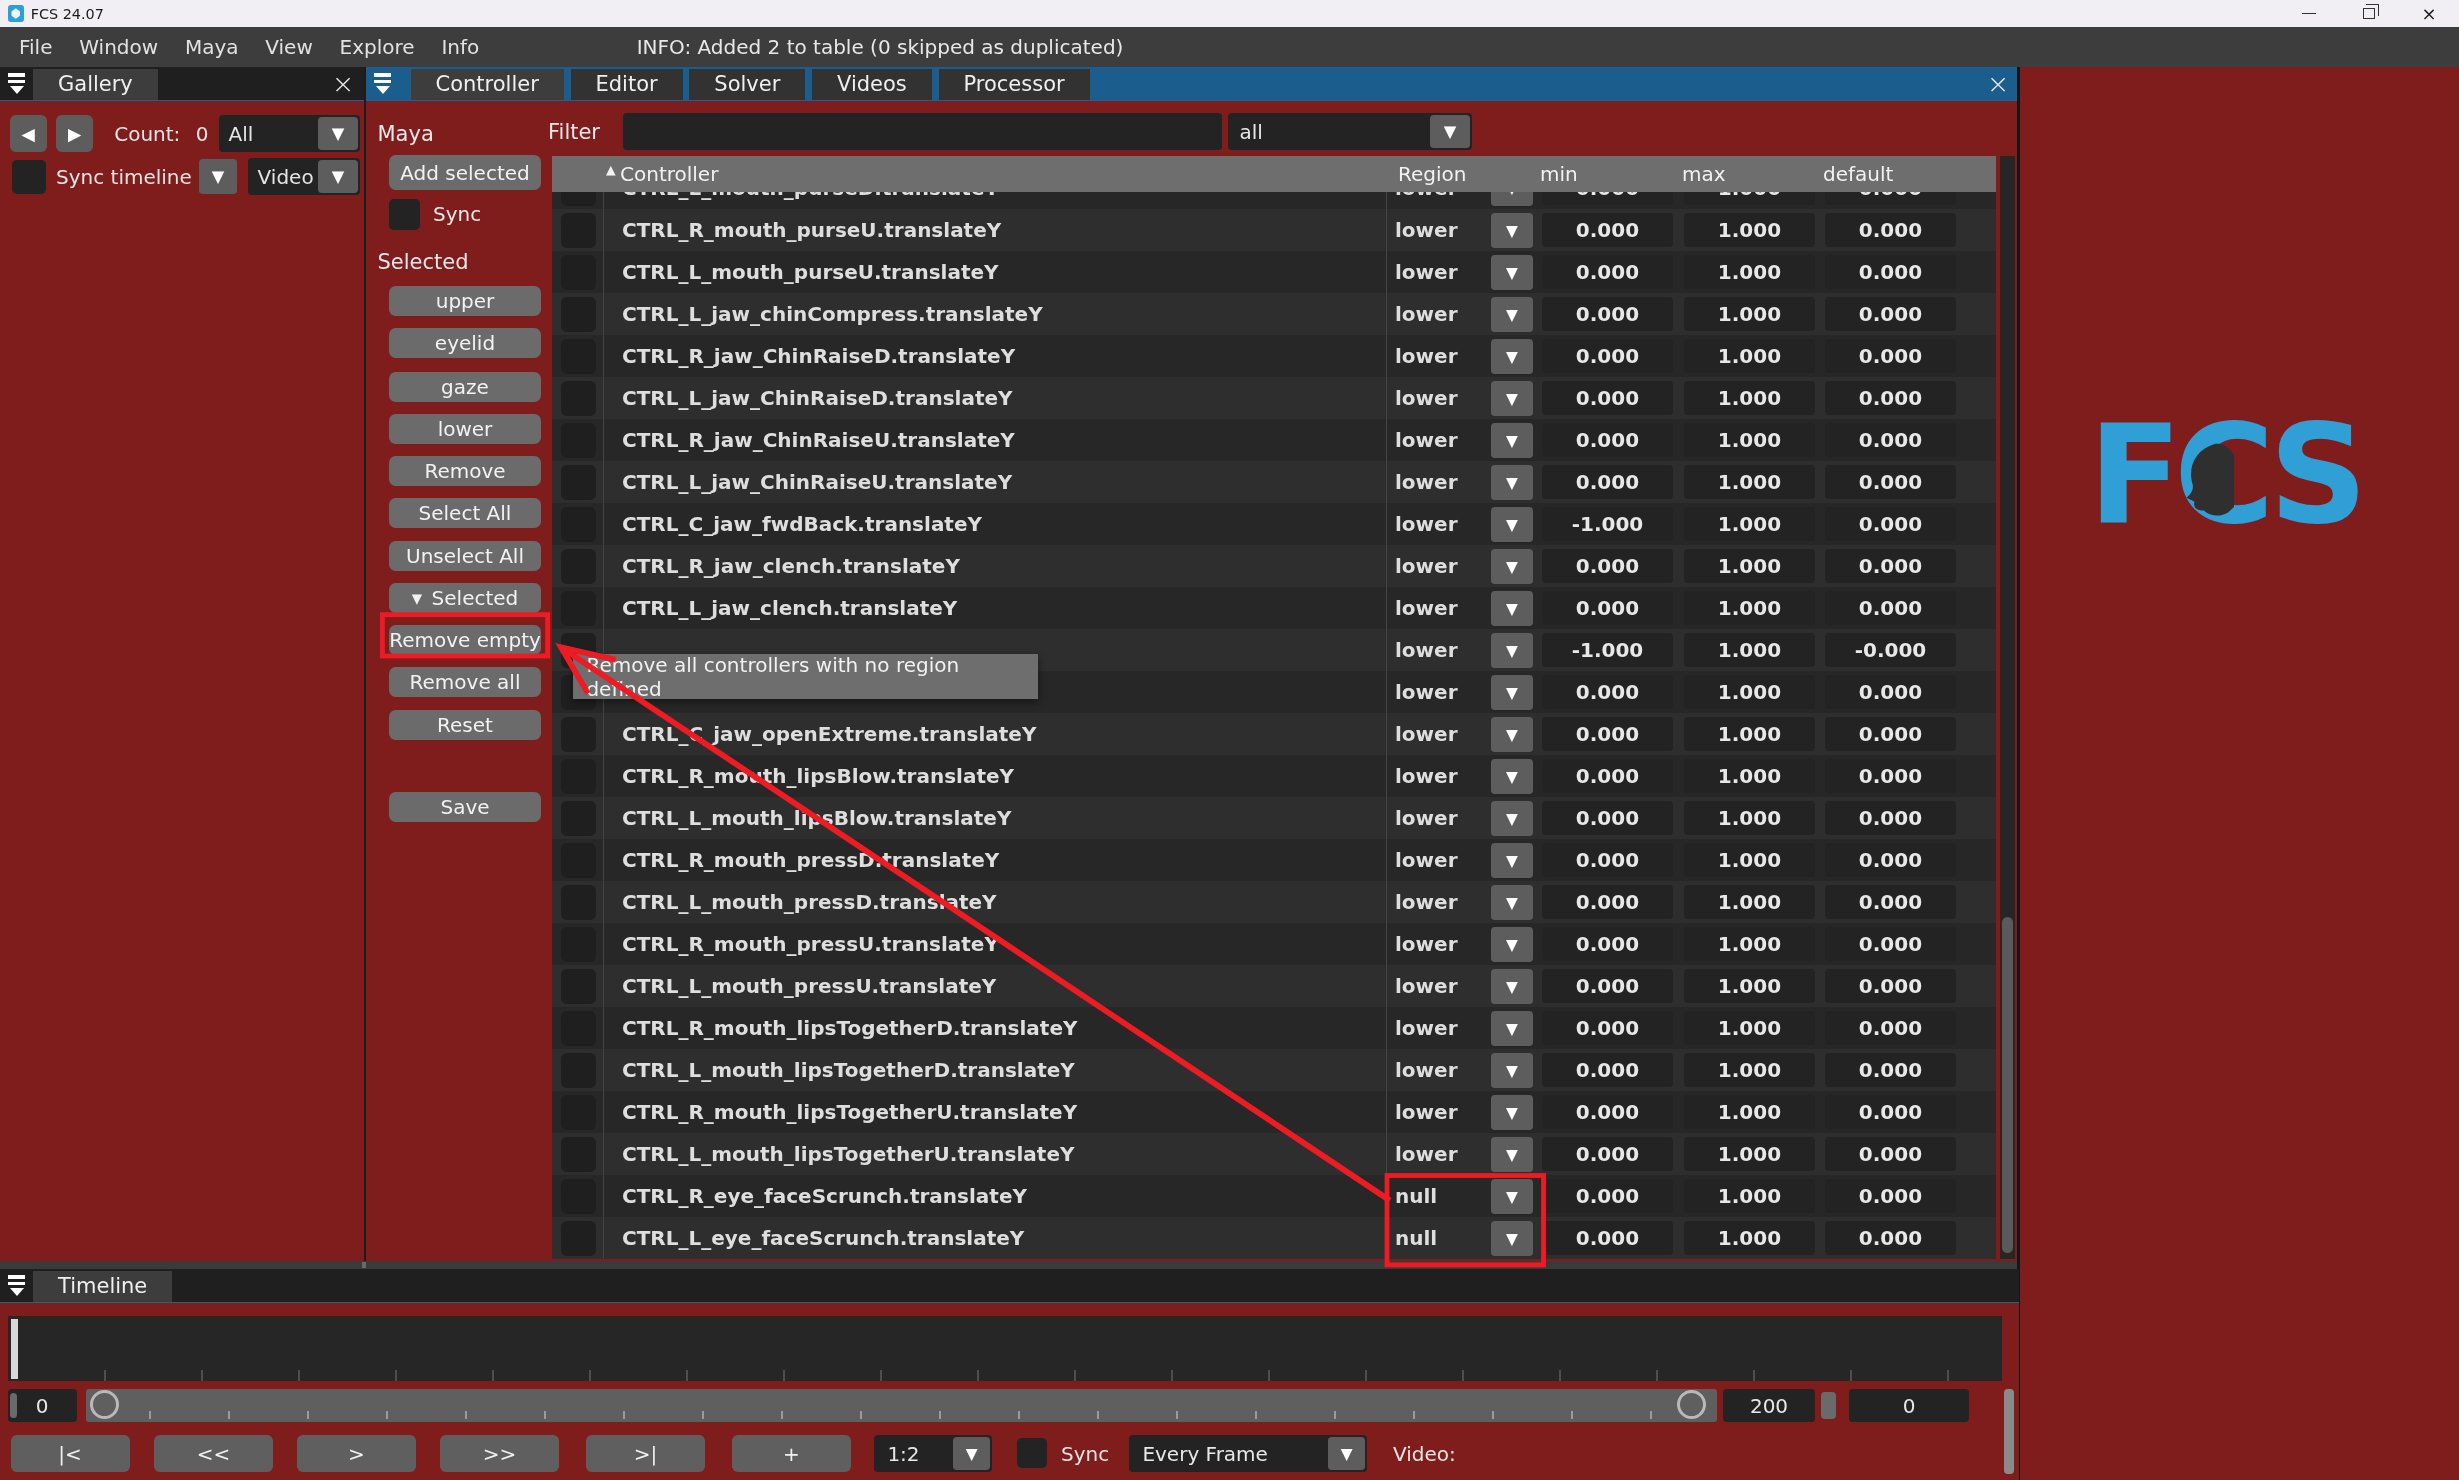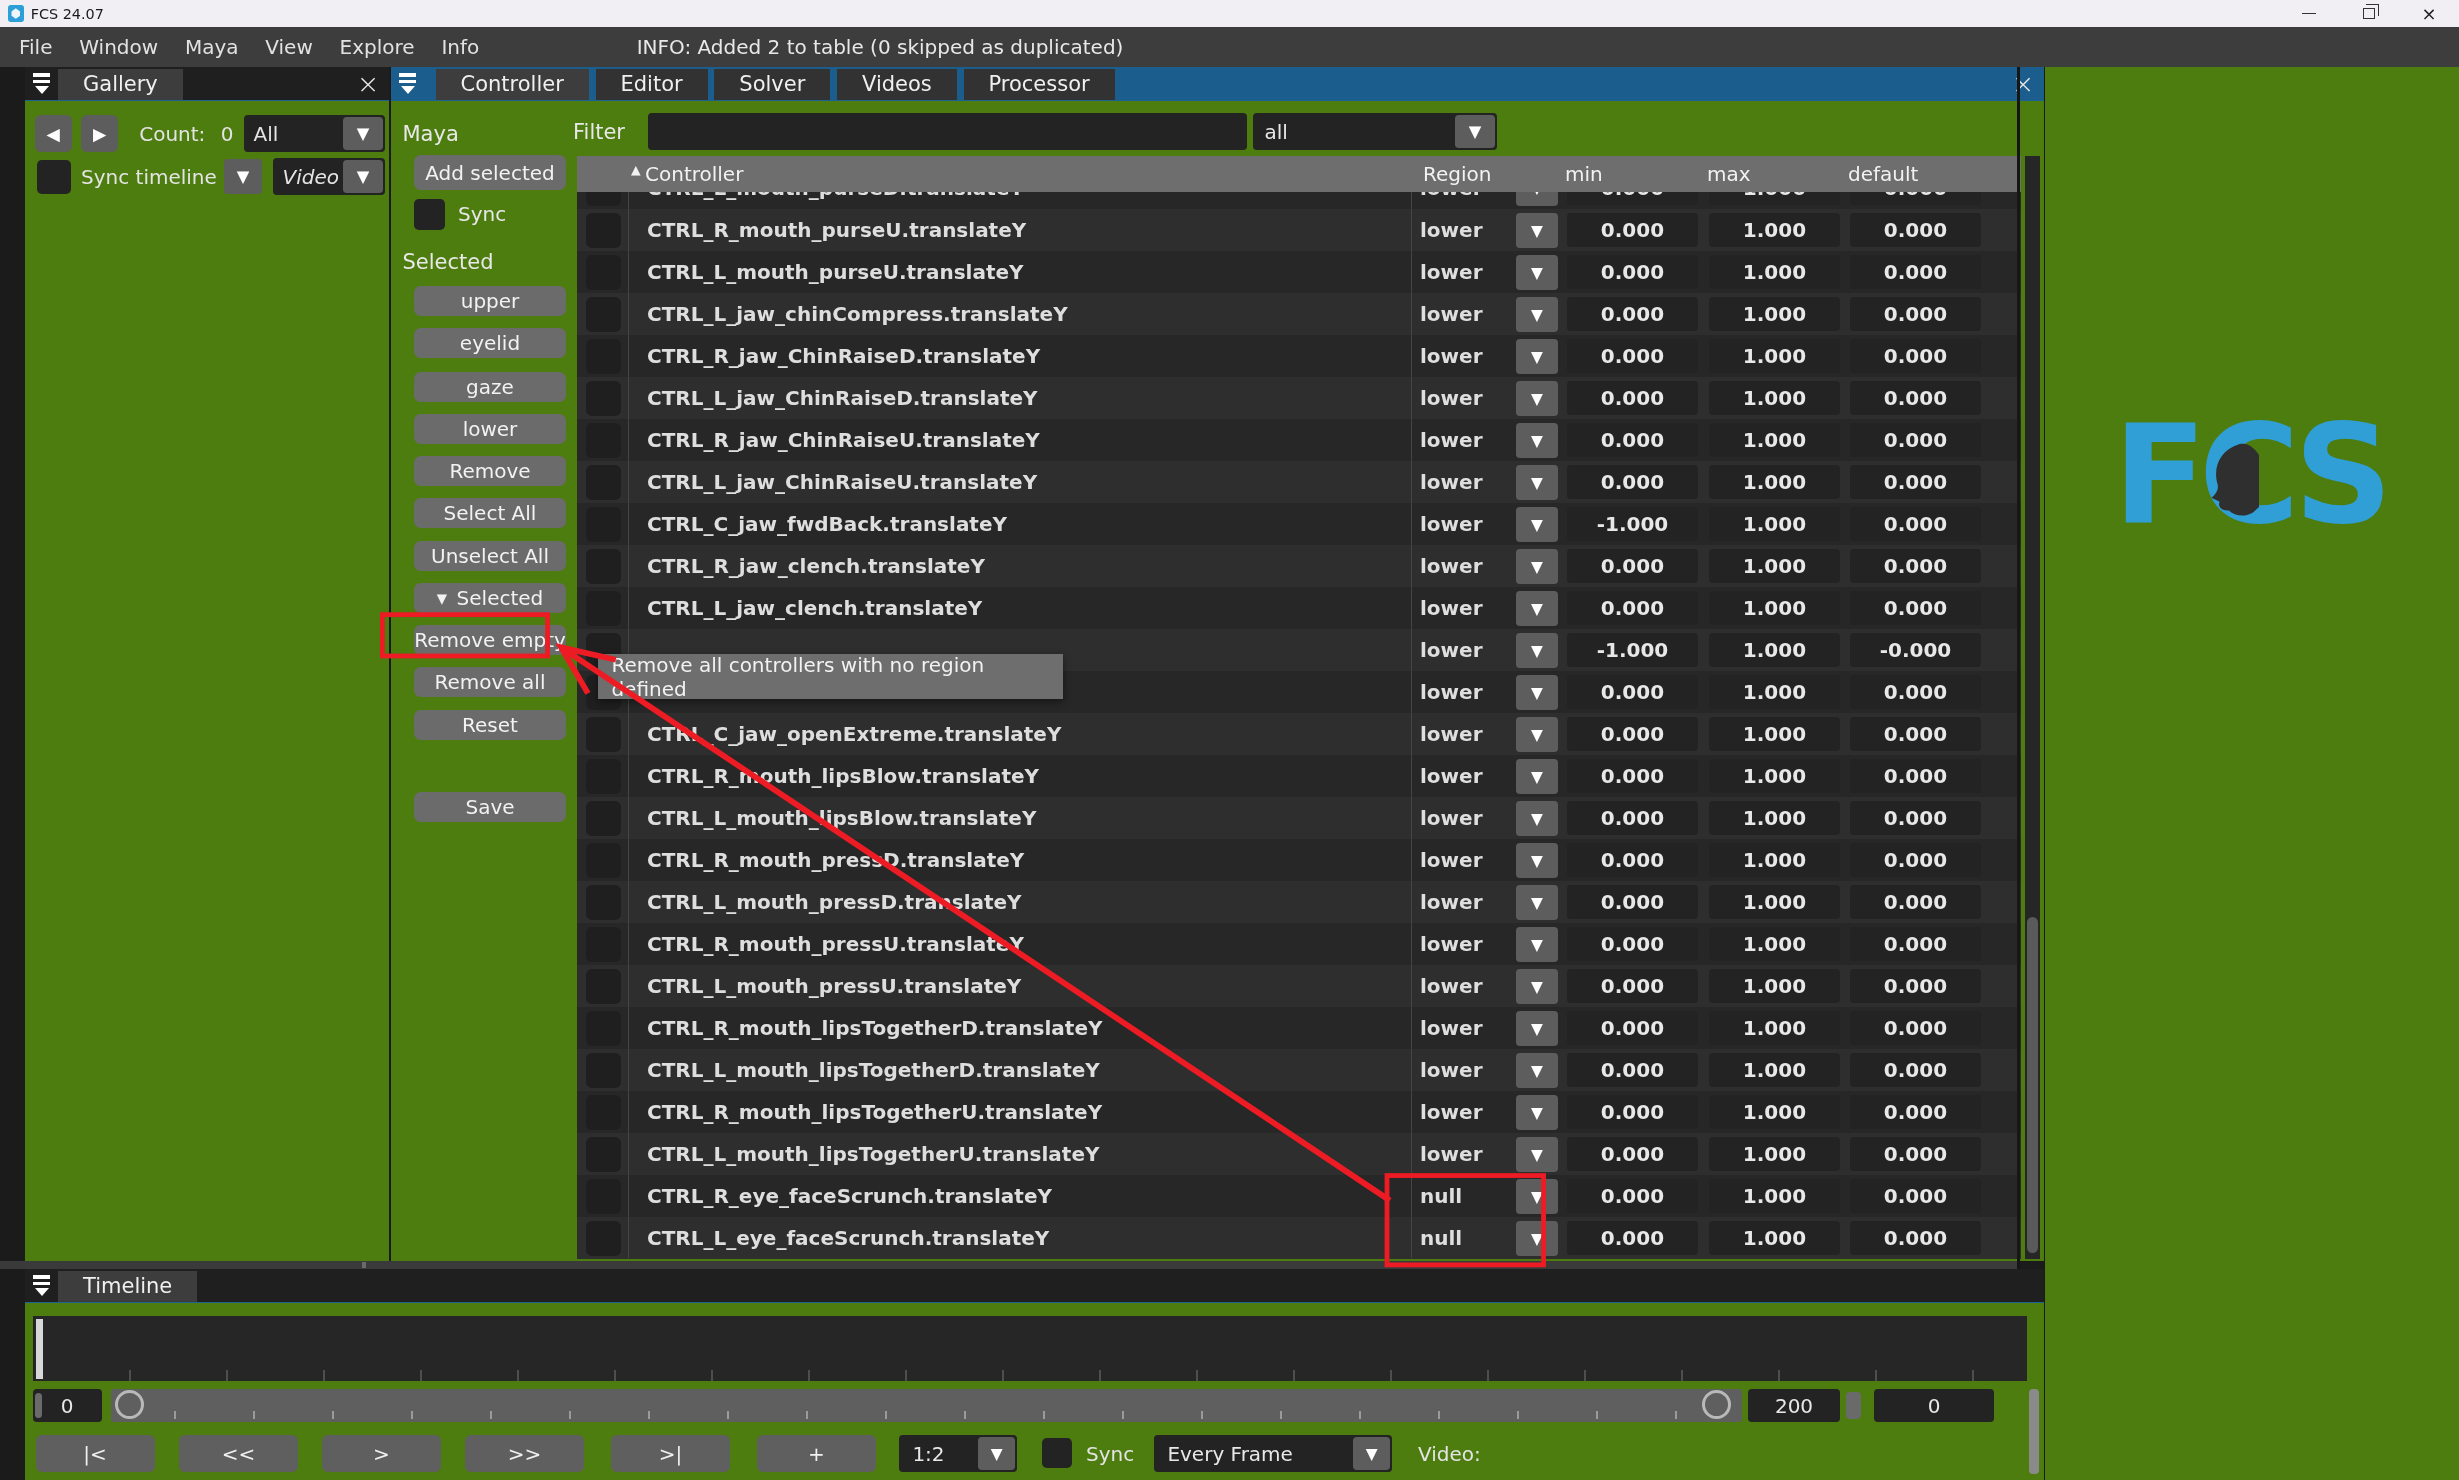--- a/index.html
+++ b/index.html
@@ -19,21 +19,21 @@
   .restore-glyph::before { content:""; position:absolute; left:1.9px; top:-4.8px; width:11.5px; height:11.5px; border:1.5px solid #333; border-left:none; border-bottom:none; }
   .close-glyph { font-size:18px; line-height:1; }
 
   
   .menubar { position:absolute; left:0; top:27px; width:2459px; height:40px; background:#3d3d3d; display:flex; align-items:center; font-size:20px; color:#e2e2e2; }
   .menu-item { padding:0 13.4px; }
   .menu-item:first-child { padding-left:19px; }
   .menu-status { margin-left:144px; color:#e8e8e8; }
 
   
-  .panel { position:absolute; background:#4d7c0f;margin-left:25px; }
+  .panel { position:absolute; background:#7f1d1d; }
   .panel-header { position:absolute; left:0; top:0; right:0; height:34px; background:#1f1f1f; border-bottom:1.9px solid #1c6395; display:flex; align-items:stretch; }
   .panel-header.blue { background:#1b5d8c; }
   .pmenu-icon { width:33px; display:flex; flex-direction:column; justify-content:center; align-items:center; gap:2.9px; }
   .pmenu-icon .bar { width:16.3px; height:3.8px; background:#fff; }
   .pmenu-icon .tri { width:0; height:0; border-left:7.7px solid transparent; border-right:7.7px solid transparent; border-top:8.6px solid #fff; }
   .ptab { display:flex; align-items:center; padding:0 25px; font-size:21px; background:#3d3d3d; color:#f0f0f0; margin-top:1.9px; }
   .ptab.dim { background:#323232; margin-left:6.7px; }
   .pclose { margin-left:auto; width:42px; display:flex; align-items:center; justify-content:center; font-size:27px; color:#e8e8e8; font-weight:300; }
 
   .checkbox { background:#232323; border-radius:4.8px; }
@@ -42,21 +42,21 @@
   .tool-btn { position:absolute; left:23px; width:152px; height:30px; background:#6b6b6b; border-radius:6.7px; color:#f2f2f2; font-size:20px; display:flex; align-items:center; justify-content:center; }
 
   
   .gallery-panel { left:0; top:67px; width:364px; height:1194px; }
   .g-row1 { position:absolute; left:0; top:48px; width:100%; height:37px; display:flex; align-items:center; }
   .nav-btn { width:37px; height:37px; background:#5d5d5d; border-radius:5.8px; color:#fff; display:flex; align-items:center; justify-content:center; font-size:17.3px; }
   .g-label { font-size:20px; color:#e4e4e4; }
   .g-dd { position:absolute; left:219px; top:0; width:141px; height:37px; background:#232323; border-radius:3.8px; display:flex; align-items:center; }
   .g-dd .dd-btn, .g-dd2 .dd-btn { position:absolute; right:1.9px; top:1.9px; bottom:1.9px; width:40px; font-size:16.3px; }
   .g-row2 { position:absolute; left:0; top:91px; width:100%; height:37px; }
-  .g-dd2 { position:absolute; top:0; height:37px; background:#232323; border-radius:3.8px; display:flex; align-items:center;font-style:italic; }
+  .g-dd2 { position:absolute; top:0; height:37px; background:#232323; border-radius:3.8px; display:flex; align-items:center; }
 
   
   .controller-panel { left:366px; top:67px; width:1653px; height:1194px; }
   .c-label { position:absolute; font-size:21px; color:#e8e8e8; }
 
   .filter-input { position:absolute; left:257px; top:46px; width:599px; height:37px; background:#232323; border:none; border-radius:3.8px; color:#e8e8e8; font-size:19px; padding:0 9.6px; font-family:inherit; }
   .filter-dd { position:absolute; left:862px; top:46px; width:244px; height:37px; }
 
   .thead { position:absolute; left:186px; top:89px; width:1444px; height:36px; background:#6e6e6e; color:#f2f2f2; font-size:20px; }
   .thead span { position:absolute; top:5.8px; }

